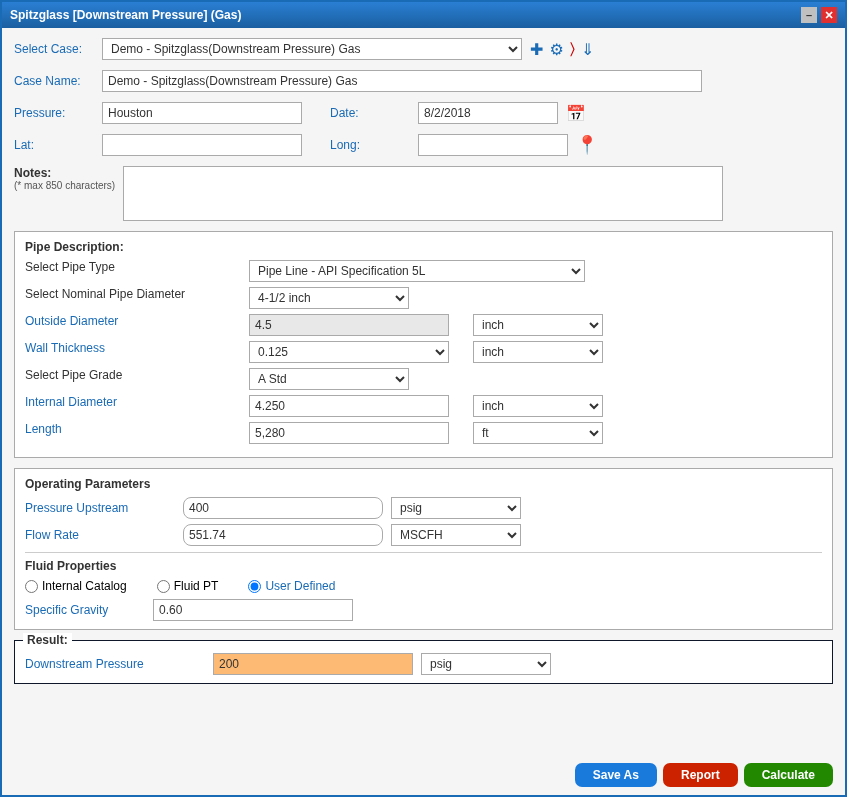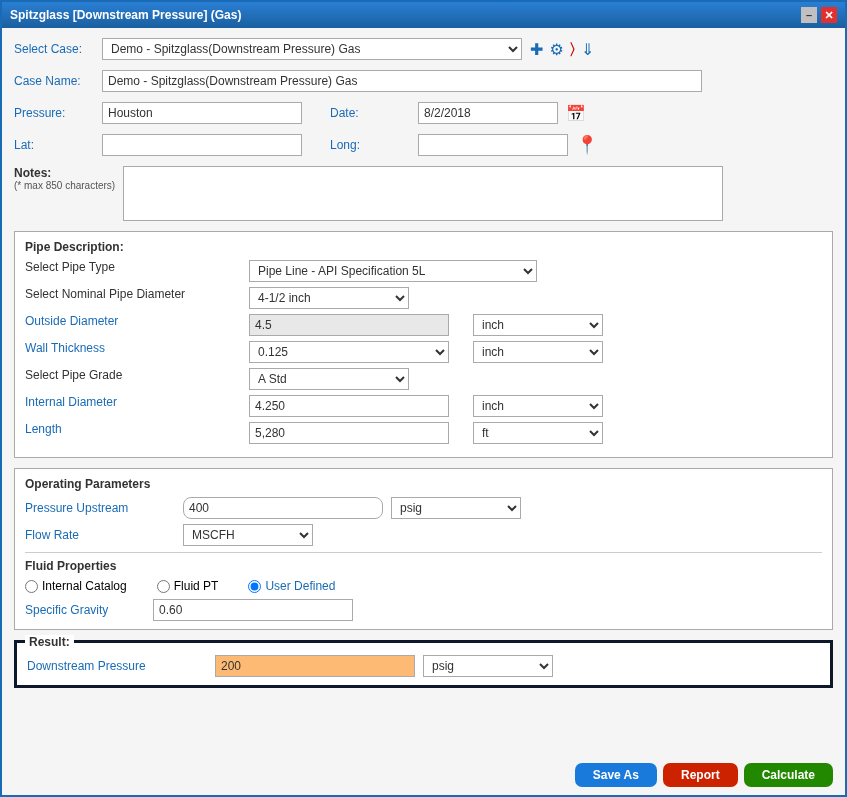--- a/index.html
+++ b/index.html
@@ -137,21 +137,21 @@
       font-weight: 500;
       width: 200px;
       flex-shrink: 0;
     }
     .pipe-label-black {
       color: #333;
       font-weight: 500;
       width: 200px;
       flex-shrink: 0;
     }
-    .pipe-select-wide { width: 288px; }
+    .pipe-select-wide { width: 336px; }
     .pipe-select-medium { width: 160px; }
     .pipe-input { width: 200px; }
     .unit-select-wide { width: 130px; }
     .op-row {
       display: flex;
       align-items: center;
       gap: 8px;
       margin-bottom: 5px;
     }
     .op-label {
@@ -184,21 +184,21 @@
       display: flex;
       align-items: center;
       gap: 8px;
     }
     .sg-label {
       color: #1a6bb5;
       font-weight: 500;
       width: 120px;
     }
     .result-box {
-      border: 3px solid #0f172a;
+      border: 1px solid #0f172a;
       padding: 8px 10px;
       background: white;
       position: relative;
     }
     .result-title {
       font-weight: bold;
       color: #333;
       position: absolute;
       top: -8px;
       left: 8px;
@@ -387,20 +387,21 @@
           <select class="unit-select-wide">
             <option>psig</option>
             <option>psia</option>
             <option>kPa</option>
             <option>bar</option>
           </select>
         </div>
 
         <div class="op-row">
           <span class="op-label">Flow Rate</span>
+          <input type="text" class="op-input" value="551.74" style="">
           <select class="unit-select-wide">
             <option>MSCFH</option>
             <option>MMSCFD</option>
             <option>SCFH</option>
           </select>
         </div>
       </div>
 
       <hr class="subsection-divider">
 

